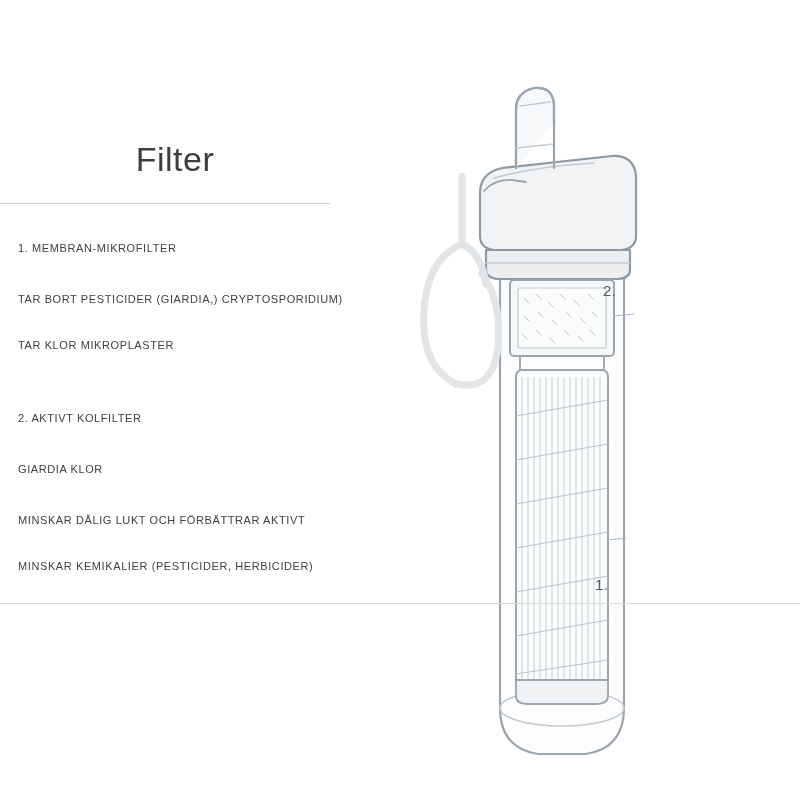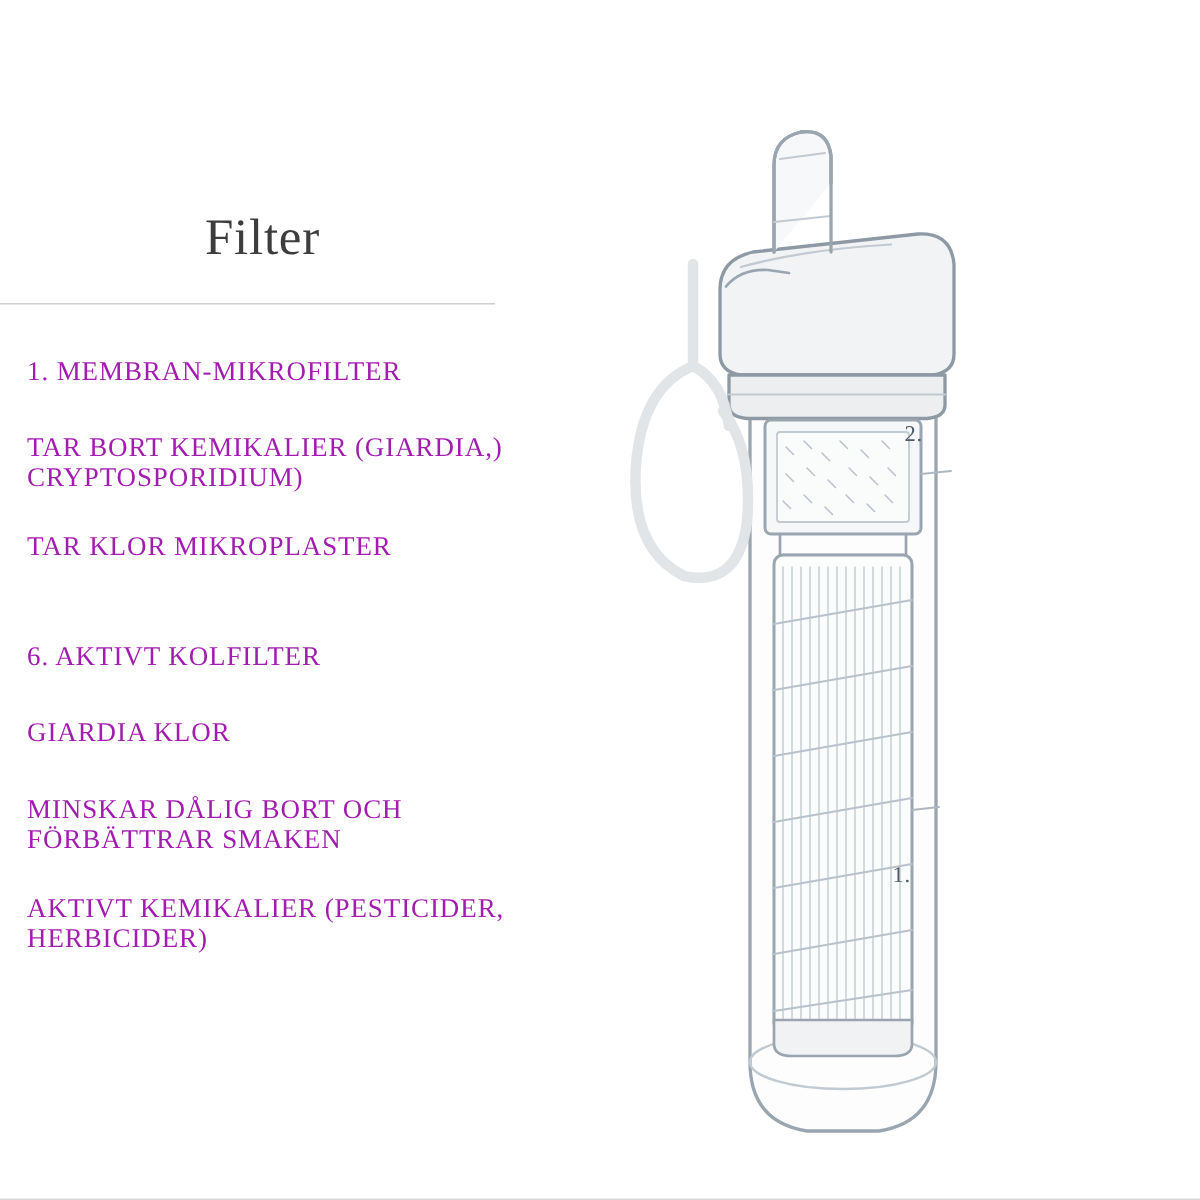--- a/index.html
+++ b/index.html
@@ -10,23 +10,22 @@
     width: 800px;
     height: 800px;
     background: #ffffff;
     font-family: "Liberation Sans", sans-serif;
     overflow: hidden;
     position: relative;
   }
   .page {
     position: relative;
     width: 800px;
-    height: 800px;
+    height: 604px;
     box-sizing: border-box;
-    font-family: Liberation Serif, serif;
   }
   
   .bottom-rule {
     position: absolute;
     left: 0;
     bottom: 0;
     width: 800px;
     height: 1px;
     background: #d9d9d9;
   }
@@ -49,22 +48,22 @@
   .title-rule {
     width: 330px;
     height: 1px;
     background: #cfcfcf;
     margin: 0 0 34px 0;
   }
   .section {
     padding-left: 18px;
   }
   .line {
-    font-size: 18px;
-    color: #a21caf;
+    font-size: 11px;
+    color: #404040;
     letter-spacing: 0.6px;
     line-height: 20px;
     margin-bottom: 31px;
     max-width: 350px;
   }
   .line.wrap {
     margin-bottom: 26px;
   }
   .gap {
     height: 22px;
@@ -93,31 +92,31 @@
 <body>
 
 <div class="page">
 
   <div class="text-col">
     <h1 class="title">Filter</h1>
     <div class="title-rule"></div>
 
     <div class="section">
       <div class="line">1. MEMBRAN-MIKROFILTER</div>
-      <div class="line wrap">TAR BORT KEMIKALIER (GIARDIA,) CRYPTOSPORIDIUM)</div>
+      <div class="line wrap">TAR BORT PESTICIDER (GIARDIA,) CRYPTOSPORIDIUM)</div>
       <div class="line">TAR KLOR MIKROPLASTER</div>
     </div>
 
     <div class="gap"></div>
 
     <div class="section">
-      <div class="line">6. AKTIVT KOLFILTER</div>
+      <div class="line">2. AKTIVT KOLFILTER</div>
       <div class="line">GIARDIA KLOR</div>
-      <div class="line wrap">MINSKAR DÅLIG BORT OCH FÖRBÄTTRAR SMAKEN</div>
-      <div class="line wrap">AKTIVT KEMIKALIER (PESTICIDER, HERBICIDER)</div>
+      <div class="line wrap">MINSKAR DÅLIG LUKT OCH FÖRBÄTTRAR AKTIVT</div>
+      <div class="line wrap">MINSKAR KEMIKALIER (PESTICIDER, HERBICIDER)</div>
     </div>
   </div>
 
   <div class="illustration">
     <svg width="400" height="740" viewBox="0 0 400 740" xmlns="http://www.w3.org/2000/svg">
       <g fill="none" stroke="#8e99a4" stroke-width="2.2" stroke-linejoin="round" stroke-linecap="round">
 
         <path d="M102 185 L102 660 Q102 700 140 706 L188 706 Q226 700 226 660 L226 185 Z" fill="#fdfdfd" stroke="#9aa5b0"></path>
 
         <ellipse cx="164" cy="660" rx="62" ry="18" stroke="#c2cad1" stroke-width="1.6"></ellipse>

